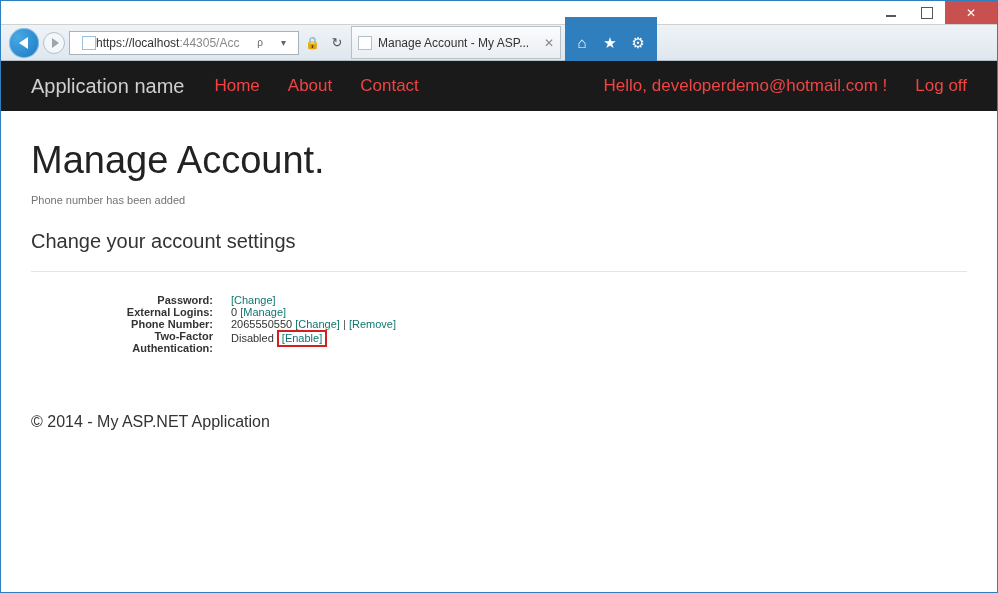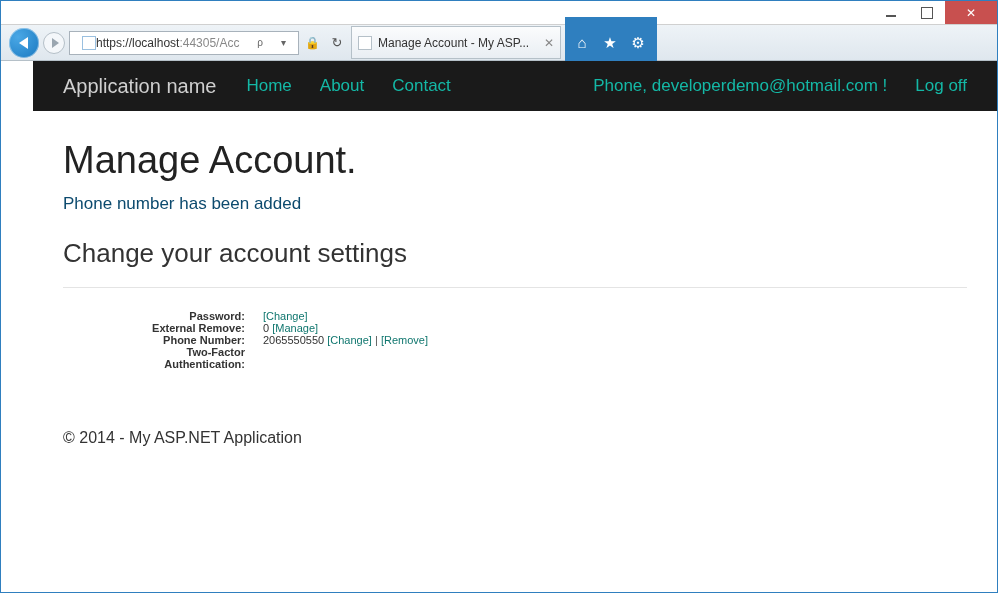--- a/index.html
+++ b/index.html
@@ -90,38 +90,37 @@
     display:flex;align-items:center;
     background:#2f7fbf;
     padding:0 8px;
     margin:-8px -8px -8px 0; 
   }
   
   .page {
     flex:1;
     overflow:auto;
     padding:0;
-    margin-left:32px;
   }
   .navbar {
     background:#1a1a1a;
     color:#9f9f9f;
     padding:0 30px;
     display:flex;
     align-items:center;
     height:50px;
     font-size:17px;
   }
   .brand { color:#cfcfcf; font-size:20px; margin-right:30px;}
-  .navlink { margin-right:28px; color:#14b8a6; cursor:pointer; }
+  .navlink { margin-right:28px; color:#ef4444; cursor:pointer; }
   .navspacer { flex:1; }
   .container { padding:10px 30px 20px 30px; color:#333;}
   h1.page-title { font-size:38px; font-weight:400; margin:18px 0 12px 0; color:#222;}
-  .flash { color:#0c4a6e; font-size:17px; margin:0 0 24px 0;}
-  h3.sub { font-size:26px; font-weight:400; margin:0 0 18px 0; color:#333;}
+  .flash { color:#737373; font-size:11px; margin:0 0 24px 0;}
+  h3.sub { font-size:20px; font-weight:400; margin:0 0 18px 0; color:#333;}
   hr { border:none; border-top:1px solid #e4e4e4; margin:0 0 22px 0;}
   .dl { display:grid; grid-template-columns: 200px 1fr; font-size:11px;}
   .dl dt { text-align:right; font-weight:bold; padding-right:18px;}
   .dl dd { margin:0;}
   a.link { color:#0f766e; text-decoration:none;}
   .sep { color:#555; }
   .highlight-box { border:2px solid #d02020; padding:0 3px; display:inline-block; line-height:1.2;}
   footer.pf { font-size:16px; color:#333; padding:28px 22px 14px 30px;}
 </style>
 </head>
@@ -167,50 +166,53 @@
   </div>
 
   <div class="page">
 
     <div class="navbar">
       <span class="brand">Application name</span>
       <span class="navlink">Home</span>
       <span class="navlink">About</span>
       <span class="navlink">Contact</span>
       <span class="navspacer"></span>
-      <span class="navlink">Phone, developerdemo@hotmail.com !</span>
+      <span class="navlink">Hello, developerdemo@hotmail.com !</span>
       <span class="navlink" style="margin-right:0;">Log off</span>
     </div>
 
     <div class="container">
       <h1 class="page-title">Manage Account.</h1>
       <p class="flash">Phone number has been added</p>
       <h3 class="sub">Change your account settings</h3>
       <hr>
 
       <dl class="dl">
         <dt>Password:</dt>
         <dd>
           <a class="link">[Change]</a>
         </dd>
 
-        <dt>External Remove:</dt>
+        <dt>External Logins:</dt>
         <dd>
           <span>0 </span><a class="link">[Manage]</a>
         </dd>
 
         <dt>Phone Number:</dt>
         <dd>
           <span>2065550550 </span><a class="link">[Change]</a><span class="sep">  |  </span><a class="link">[Remove]</a>
         </dd>
 
         <dt>
           <span>Two-Factor</span><br>
           <span>Authentication:</span>
         </dt>
+        <dd>
+          <span>Disabled </span><span class="highlight-box"><a class="link">[Enable]</a></span>
+        </dd>
       </dl>
     </div>
 
     <footer class="pf">
       <span>© 2014 - My ASP.NET Application</span>
     </footer>
 
   </div>
 </div>
 

